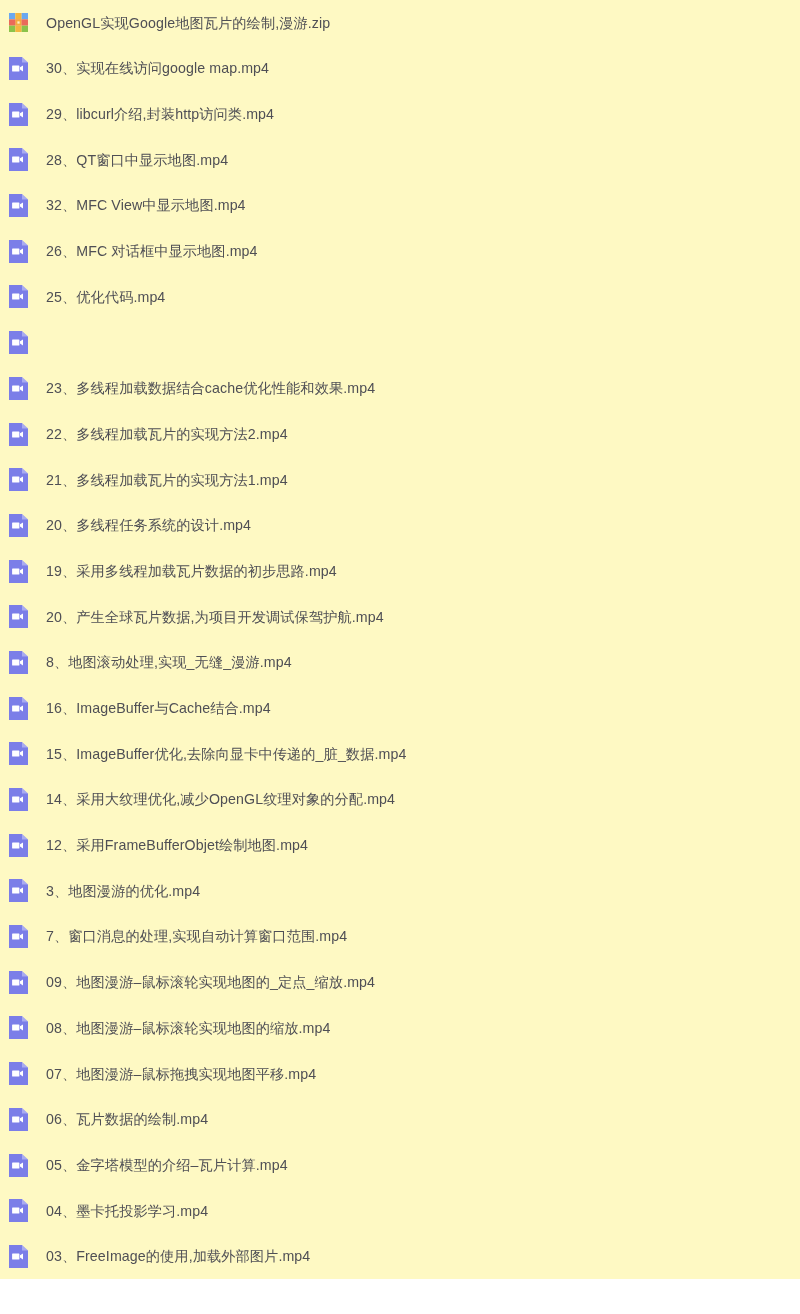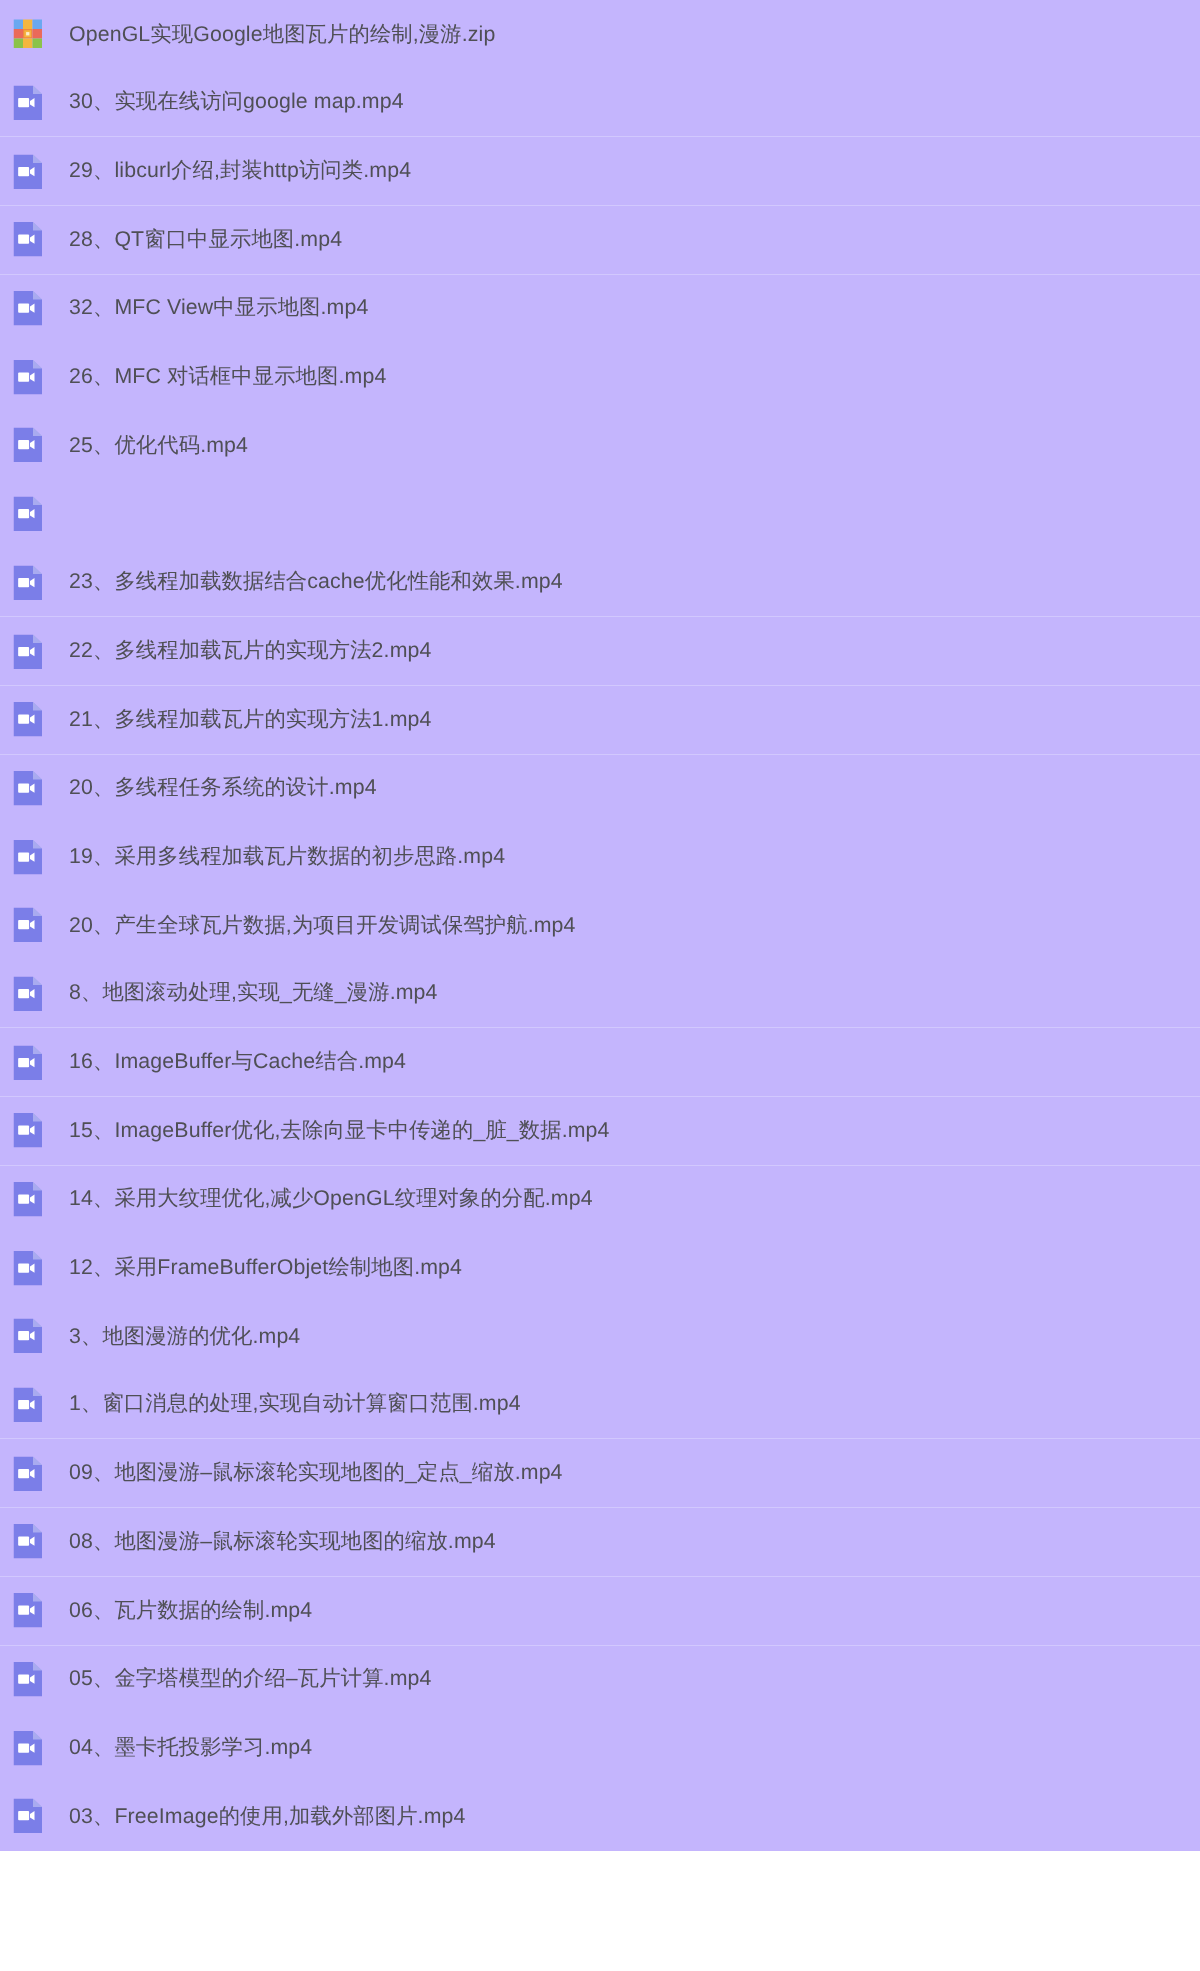--- a/index.html
+++ b/index.html
@@ -21,21 +21,21 @@
     padding: 0;
     margin: 0;
     list-style: none;
   }
 
   .file-row {
     display: flex;
     align-items: center;
     height: 45.7px;
     padding-left: 9px;
-    background: #c4b5fd;
+    background: #fef9c3;
   }
 
   .file-icon {
     width: 19px;
     height: 23px;
     flex: 0 0 19px;
     position: relative;
     margin-right: 18px;
   }
 
@@ -285,21 +285,21 @@
     </li>
     <li class="file-row">
       <span class="file-icon">
         <svg viewBox="0 0 19 23" xmlns="http://www.w3.org/2000/svg">
           <path d="M0 0 H13 L19 5.6 V23 H0 Z" fill="#7b7ee8"></path>
           <path d="M13 0 L19 5.6 H13 Z" fill="#ffffff" opacity="0.35"></path>
           <rect x="3.1" y="8.4" width="7.3" height="6.1" rx="0.6" fill="#ffffff"></rect>
           <path d="M11.0 10.3 L14.0 8.4 L14.0 14.5 L11.0 12.6 Z" fill="#ffffff"></path>
         </svg>
       </span>
-      <span class="file-label">1、窗口消息的处理,实现自动计算窗口范围.mp4</span>
+      <span class="file-label">7、窗口消息的处理,实现自动计算窗口范围.mp4</span>
     </li>
     <li class="file-row">
       <span class="file-icon">
         <svg viewBox="0 0 19 23" xmlns="http://www.w3.org/2000/svg">
           <path d="M0 0 H13 L19 5.6 V23 H0 Z" fill="#7b7ee8"></path>
           <path d="M13 0 L19 5.6 H13 Z" fill="#ffffff" opacity="0.35"></path>
           <rect x="3.1" y="8.4" width="7.3" height="6.1" rx="0.6" fill="#ffffff"></rect>
           <path d="M11.0 10.3 L14.0 8.4 L14.0 14.5 L11.0 12.6 Z" fill="#ffffff"></path>
         </svg>
       </span>
@@ -318,20 +318,31 @@
     </li>
     <li class="file-row">
       <span class="file-icon">
         <svg viewBox="0 0 19 23" xmlns="http://www.w3.org/2000/svg">
           <path d="M0 0 H13 L19 5.6 V23 H0 Z" fill="#7b7ee8"></path>
           <path d="M13 0 L19 5.6 H13 Z" fill="#ffffff" opacity="0.35"></path>
           <rect x="3.1" y="8.4" width="7.3" height="6.1" rx="0.6" fill="#ffffff"></rect>
           <path d="M11.0 10.3 L14.0 8.4 L14.0 14.5 L11.0 12.6 Z" fill="#ffffff"></path>
         </svg>
       </span>
+      <span class="file-label">07、地图漫游–鼠标拖拽实现地图平移.mp4</span>
+    </li>
+    <li class="file-row">
+      <span class="file-icon">
+        <svg viewBox="0 0 19 23" xmlns="http://www.w3.org/2000/svg">
+          <path d="M0 0 H13 L19 5.6 V23 H0 Z" fill="#7b7ee8"></path>
+          <path d="M13 0 L19 5.6 H13 Z" fill="#ffffff" opacity="0.35"></path>
+          <rect x="3.1" y="8.4" width="7.3" height="6.1" rx="0.6" fill="#ffffff"></rect>
+          <path d="M11.0 10.3 L14.0 8.4 L14.0 14.5 L11.0 12.6 Z" fill="#ffffff"></path>
+        </svg>
+      </span>
       <span class="file-label">06、瓦片数据的绘制.mp4</span>
     </li>
     <li class="file-row">
       <span class="file-icon">
         <svg viewBox="0 0 19 23" xmlns="http://www.w3.org/2000/svg">
           <path d="M0 0 H13 L19 5.6 V23 H0 Z" fill="#7b7ee8"></path>
           <path d="M13 0 L19 5.6 H13 Z" fill="#ffffff" opacity="0.35"></path>
           <rect x="3.1" y="8.4" width="7.3" height="6.1" rx="0.6" fill="#ffffff"></rect>
           <path d="M11.0 10.3 L14.0 8.4 L14.0 14.5 L11.0 12.6 Z" fill="#ffffff"></path>
         </svg>

